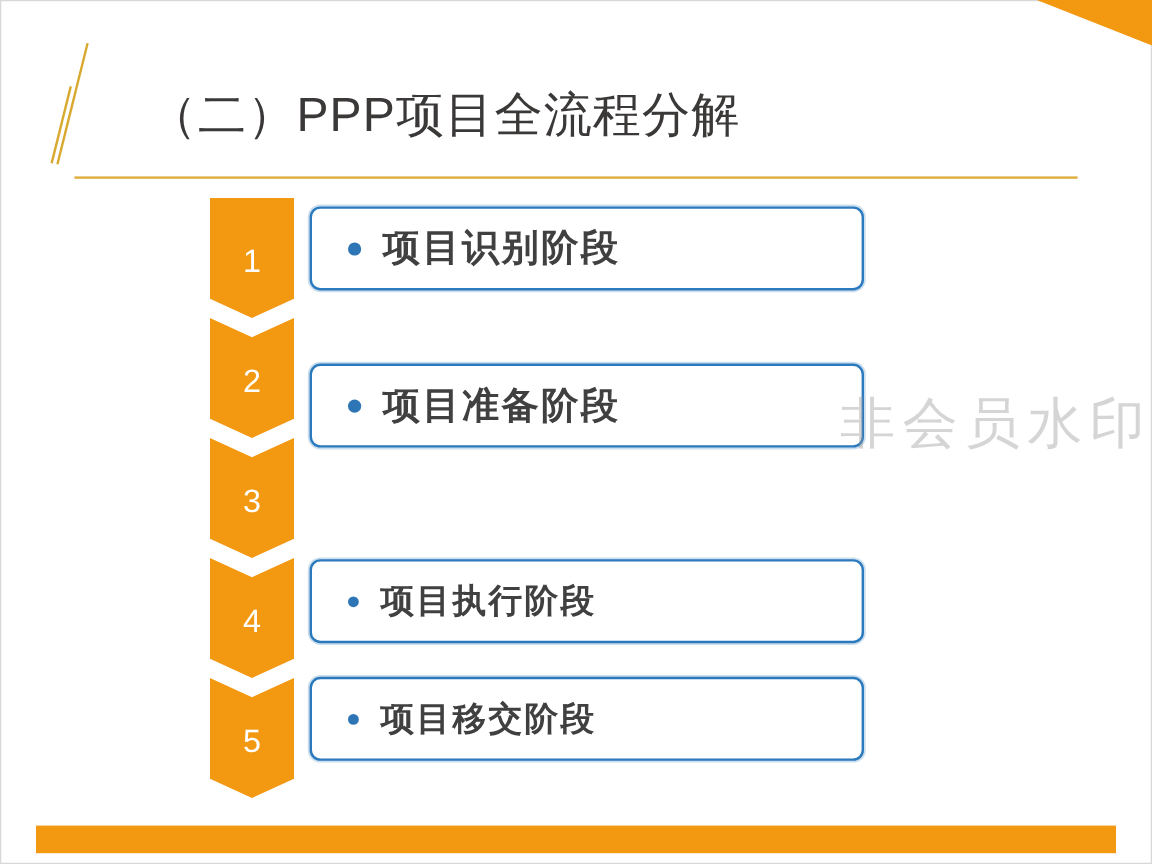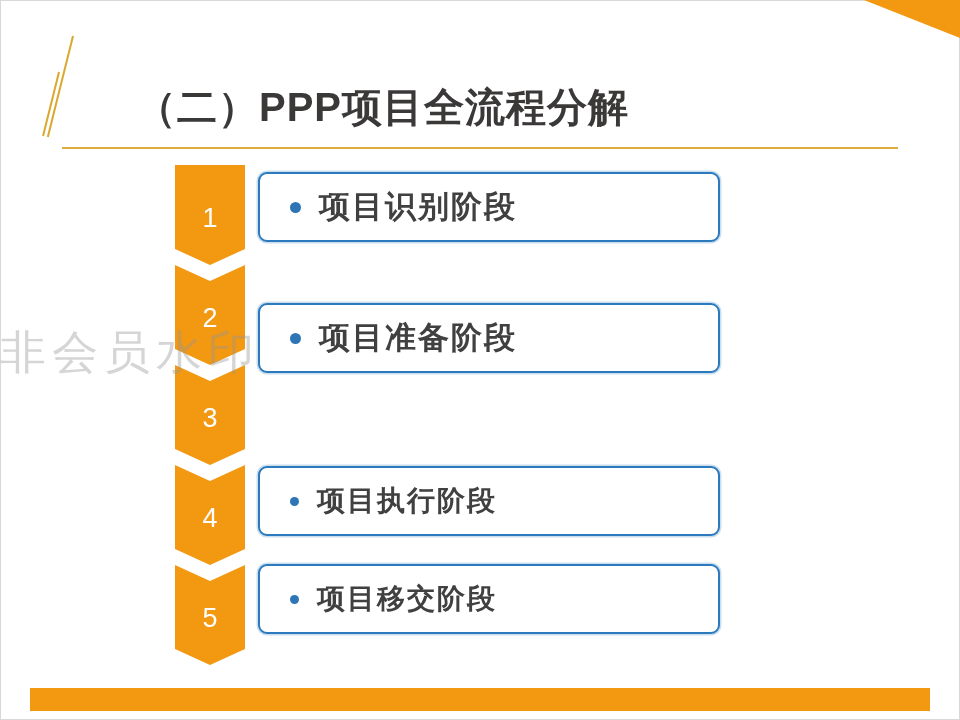--- a/index.html
+++ b/index.html
@@ -25,39 +25,39 @@
     position:absolute;
     width:2px;background:#d9a92f;
     transform-origin:top center;
   }
   .slash-1{left:72px;top:36px;height:104px;transform:rotate(14deg);}
   .slash-2{left:58px;top:72px;height:66px;transform:rotate(14deg);}
 
   .title{
     position:absolute;
     left:124px;top:68px;
-    margin:12px;
+    margin:0;
     font-size:40px;
-    font-weight:bold;
+    font-weight:normal;
     color:#3b3838;
     letter-spacing:1px;
     white-space:nowrap;
   }
   .title-rule{
     position:absolute;
     left:62px;right:62px;top:147px;
     height:2px;
     background:#ddae3e;
   }
 
   
   .watermark{
     position:absolute;
     left:0;right:0;top:322px;
-    text-align:left;
+    text-align:right;
     font-size:46px;
     color:rgba(150,150,150,0.40);
     letter-spacing:6px;
     z-index:30;
     pointer-events:none;
   }
 
   
   .chevron-col{
     position:absolute;left:175px;top:165px;

